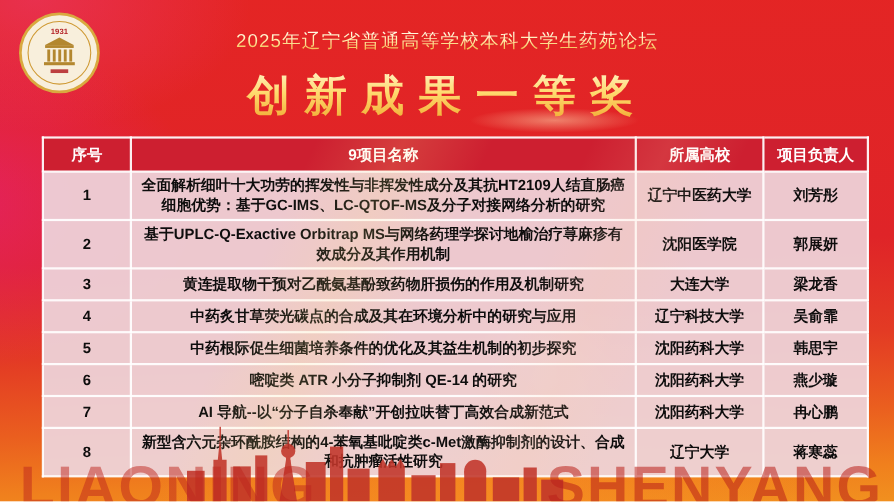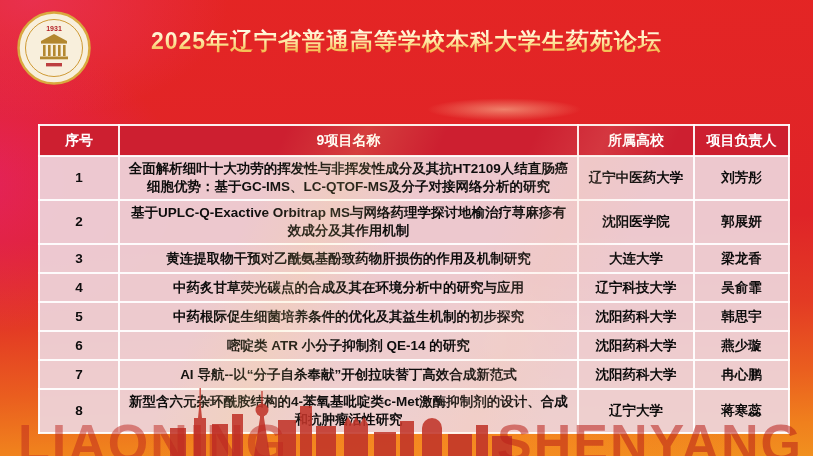--- a/index.html
+++ b/index.html
@@ -17,21 +17,21 @@
       radial-gradient(ellipse 420px 240px at 55% 100%, rgba(248,140,35,0.65), transparent 75%),
       linear-gradient(178deg, #e42524 0%, #df2428 50%, #e33b24 68%, #ea5e1f 82%, #f0801d 93%, #f1901f 100%);
   }
 
   
   .seal { position:absolute; left:16px; top:10px; width:76px; height:76px; }
 
   
   .forum-title {
     position:absolute; top:26px; left:0; right:0;
-    text-align:center; font-size:23px; font-weight:bold; letter-spacing:1px;
+    text-align:center; font-size:17px; font-weight:normal; letter-spacing:1px;
     background: linear-gradient(180deg, #fffdf0 8%, #ffeaa8 48%, #f1b23a 92%);
     -webkit-background-clip:text; background-clip:text;
     color:transparent; -webkit-text-fill-color:transparent;
   }
   .award-title {
     position:absolute; top:60px; left:0; right:0;
     text-align:center; font-size:39px; font-weight:bold; letter-spacing:13px;
     background: linear-gradient(180deg, #fff4c8 5%, #ffd96e 45%, #f0a930 95%);
     -webkit-background-clip:text; background-clip:text;
     color:transparent; -webkit-text-fill-color:transparent;
@@ -89,20 +89,21 @@
       <rect x="32" y="35" width="2.6" height="11"></rect>
       <rect x="37" y="35" width="2.6" height="11"></rect>
       <rect x="42" y="35" width="2.6" height="11"></rect>
       <rect x="47" y="35" width="2.6" height="11"></rect>
       <rect x="24" y="46.5" width="28" height="2.8"></rect>
     </g>
     <rect x="30" y="53" width="16" height="3.4" fill="#b32025" opacity="0.85"></rect>
   </svg>
 
   <div class="forum-title">2025年辽宁省普通高等学校本科大学生药苑论坛</div>
+  <div class="award-title">创新成果一等奖</div>
 
   <div class="table-wrap">
     <table class="award-table">
       <colgroup>
           <col class="c-no">
           <col class="c-proj">
           <col class="c-univ">
           <col class="c-lead">
         </colgroup>
       <thead>

